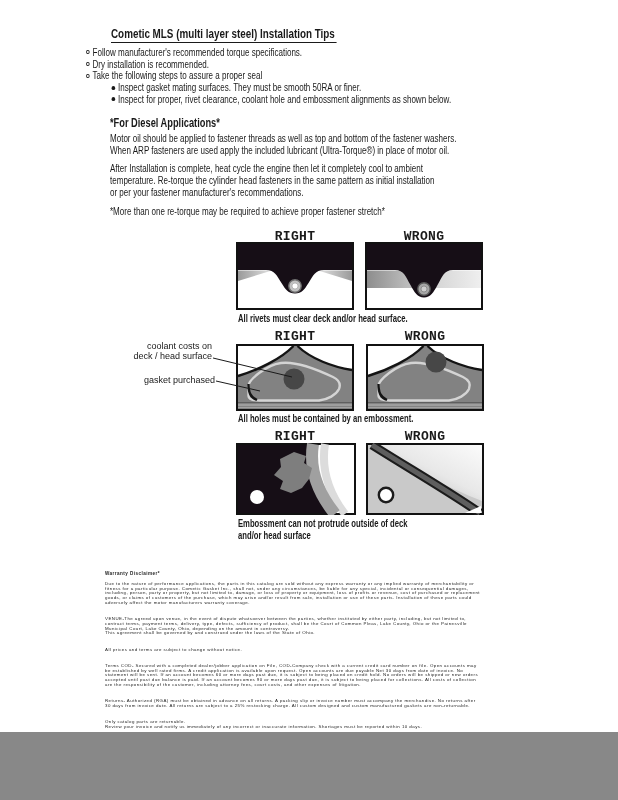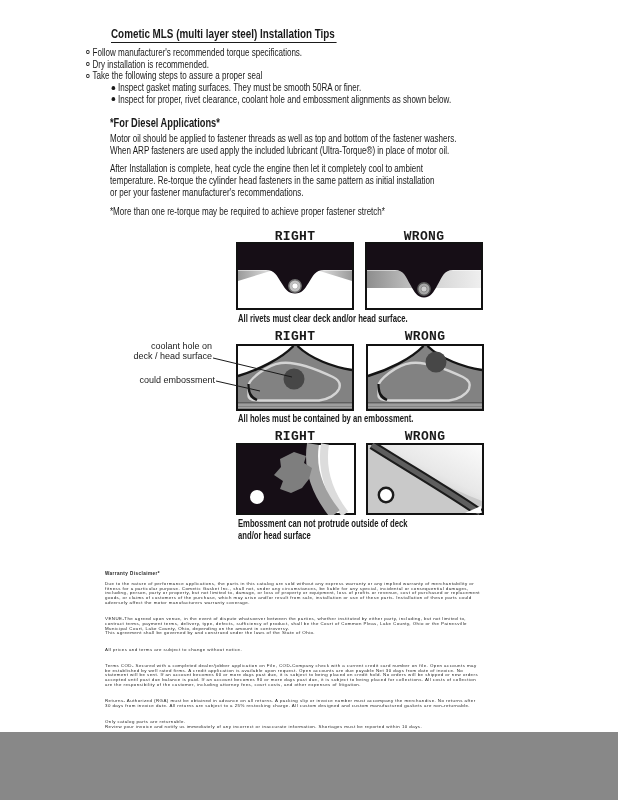--- a/index.html
+++ b/index.html
@@ -128,23 +128,23 @@
     <line x1="2" y1="58.5" x2="116" y2="58.5" stroke="#5f5f5f" stroke-width="1"></line>
     <line x1="2" y1="61" x2="116" y2="61" stroke="#b9b9b9" stroke-width="1"></line>
     <line x1="2" y1="63.5" x2="116" y2="63.5" stroke="#a2a2a2" stroke-width="1"></line>
     <path d="M2,32 C22,26 45,15 57.5,2" fill="none" stroke="#141414" stroke-width="2.4"></path>
     <path d="M61.5,2 C75,15 97,23 116,26" fill="none" stroke="#141414" stroke-width="2.4"></path>
     <path d="M12.5,52 L12.5,42 C12.5,36 30,21 45,19 C58,17.2 78,24 97,33 C103,36 105,40 103,45 C100,51 92,55.5 83,56.5 L24,56.5 C16,56.5 12.5,55 12.5,52 Z" fill="none" stroke="#d4d4d4" stroke-width="2.4"></path>
     <path d="M12.5,40 C12.5,48 14,53 21,56" fill="none" stroke="#141414" stroke-width="2.4"></path>
     <circle cx="70" cy="18" r="10.5" fill="#474747"></circle>
   </svg>
 
-  <div class="abs side-label" style="left:118px;top:341px;width:94px">coolant hole on
+  <div class="abs side-label" style="left:118px;top:341px;width:94px">coolant costs on
 deck / head surface</div>
-  <div class="abs side-label" style="left:118px;top:375px;width:97px">could embossment</div>
+  <div class="abs side-label" style="left:118px;top:375px;width:97px">gasket purchased</div>
 
   <svg class="abs" style="left:210px;top:355px" width="90" height="40" viewBox="0 0 90 40">
     <line x1="3" y1="3" x2="82" y2="22" stroke="#1a1a1a" stroke-width="1"></line>
     <line x1="6" y1="26" x2="50" y2="36" stroke="#1a1a1a" stroke-width="1"></line>
   </svg>
 
   <div class="abs caption cond" style="left:238px;top:412px">All holes must be contained by an embossment.</div>
 
   <div class="abs dlabel" style="left:236px;top:429px">RIGHT</div>
   <div class="abs dlabel" style="left:366px;top:429px">WRONG</div>

